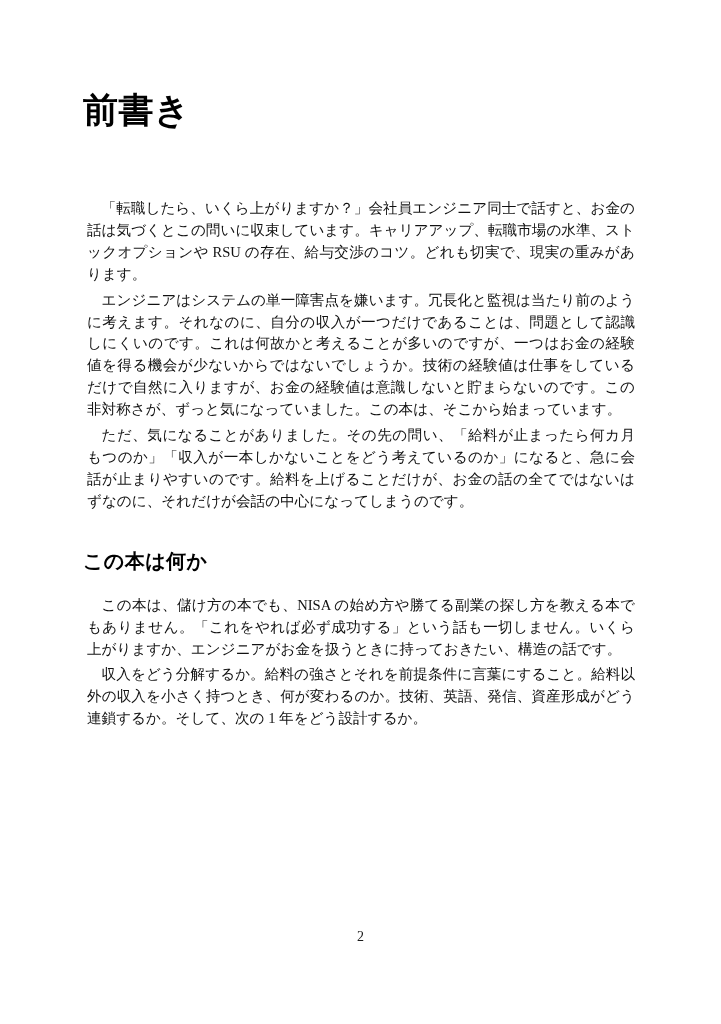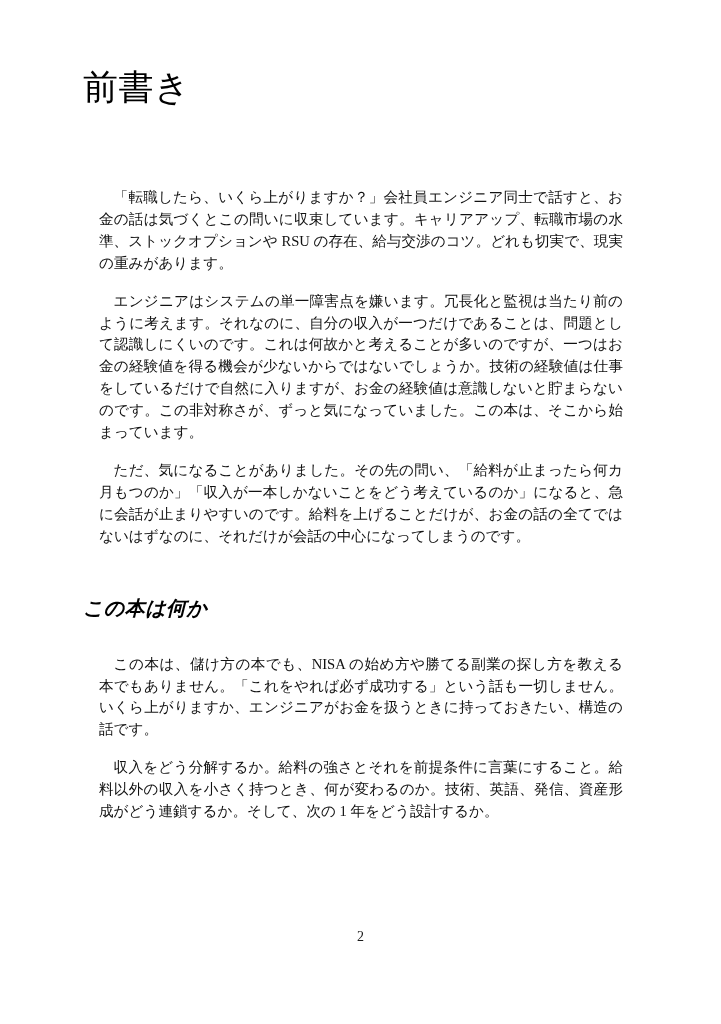--- a/index.html
+++ b/index.html
@@ -22,48 +22,47 @@
     box-sizing: border-box;
   }
   .content {
     position: absolute;
     left: 83px;
     top: 0;
     width: 556px;
   }
   .chapter-title {
     font-family: "DejaVu Sans", "Liberation Sans", sans-serif;
-    font-weight: normal;
+    font-weight: bold;
     font-size: 35px;
     line-height: 1;
     letter-spacing: 0.5px;
     margin: 0;
-    padding-top: 70px;
+    padding-top: 93px;
     color: #000000;
   }
   .section-heading {
     font-family: "DejaVu Sans", "Liberation Sans", sans-serif;
     font-weight: bold;
     font-size: 20px;
     line-height: 1.2;
     letter-spacing: 0.4px;
     margin: 0;
     color: #000000;
-    font-style: italic;
   }
   .body-block {
     font-size: 14.6px;
     line-height: 21.9px;
     text-align: justify;
     text-justify: inter-character;
     color: #111111;
     margin: 0;
   }
   .body-block p {
-    margin: 16px;
+    margin: 4px;
     text-indent: 1em;
   }
   
   .gap-title-to-body { height: 66px; }
   .gap-body-to-heading { height: 32px; }
   .gap-heading-to-body { height: 18px; }
 
   .page-number {
     position: absolute;
     left: 0;

